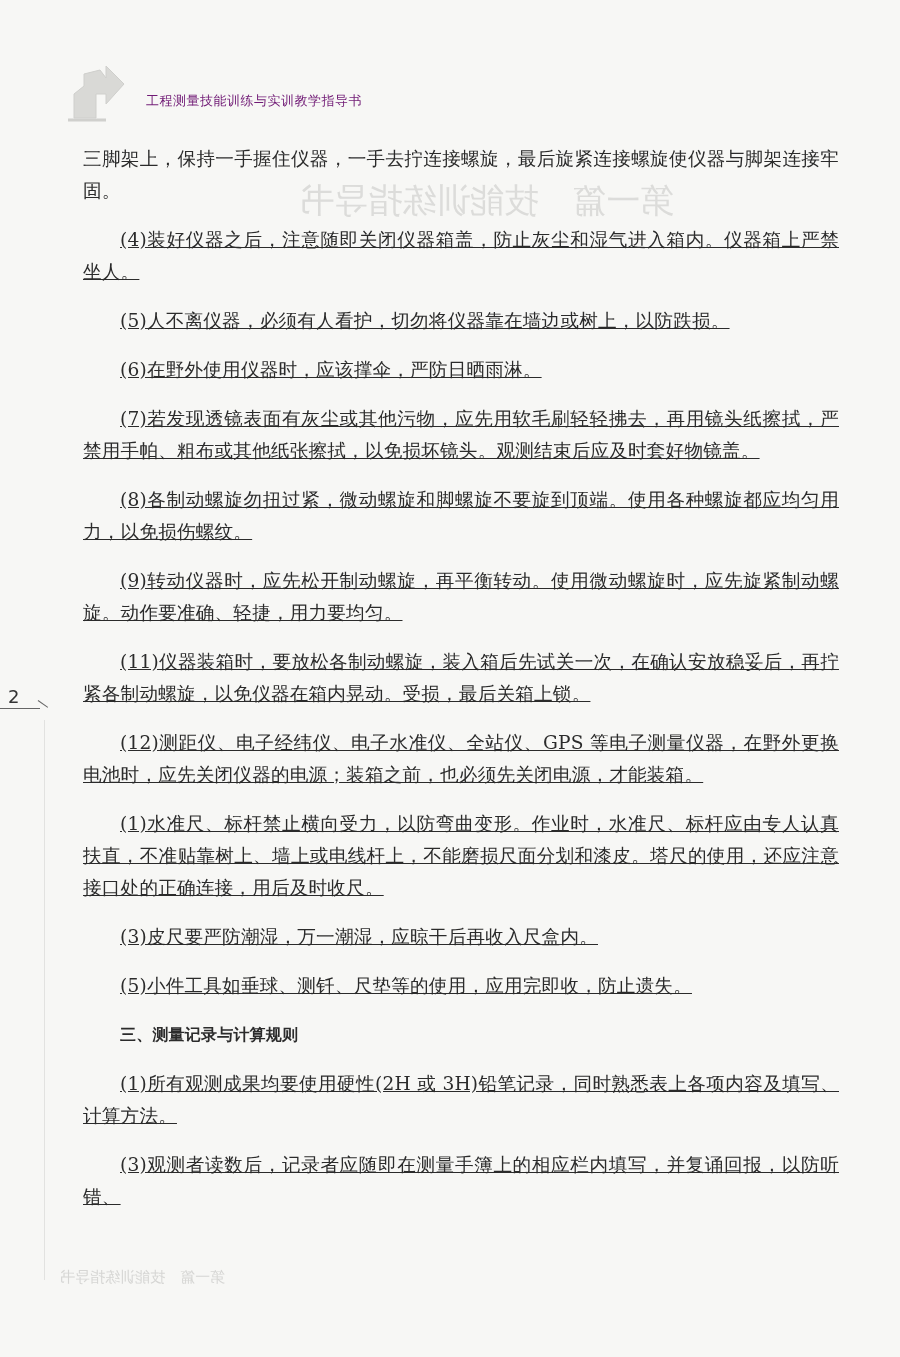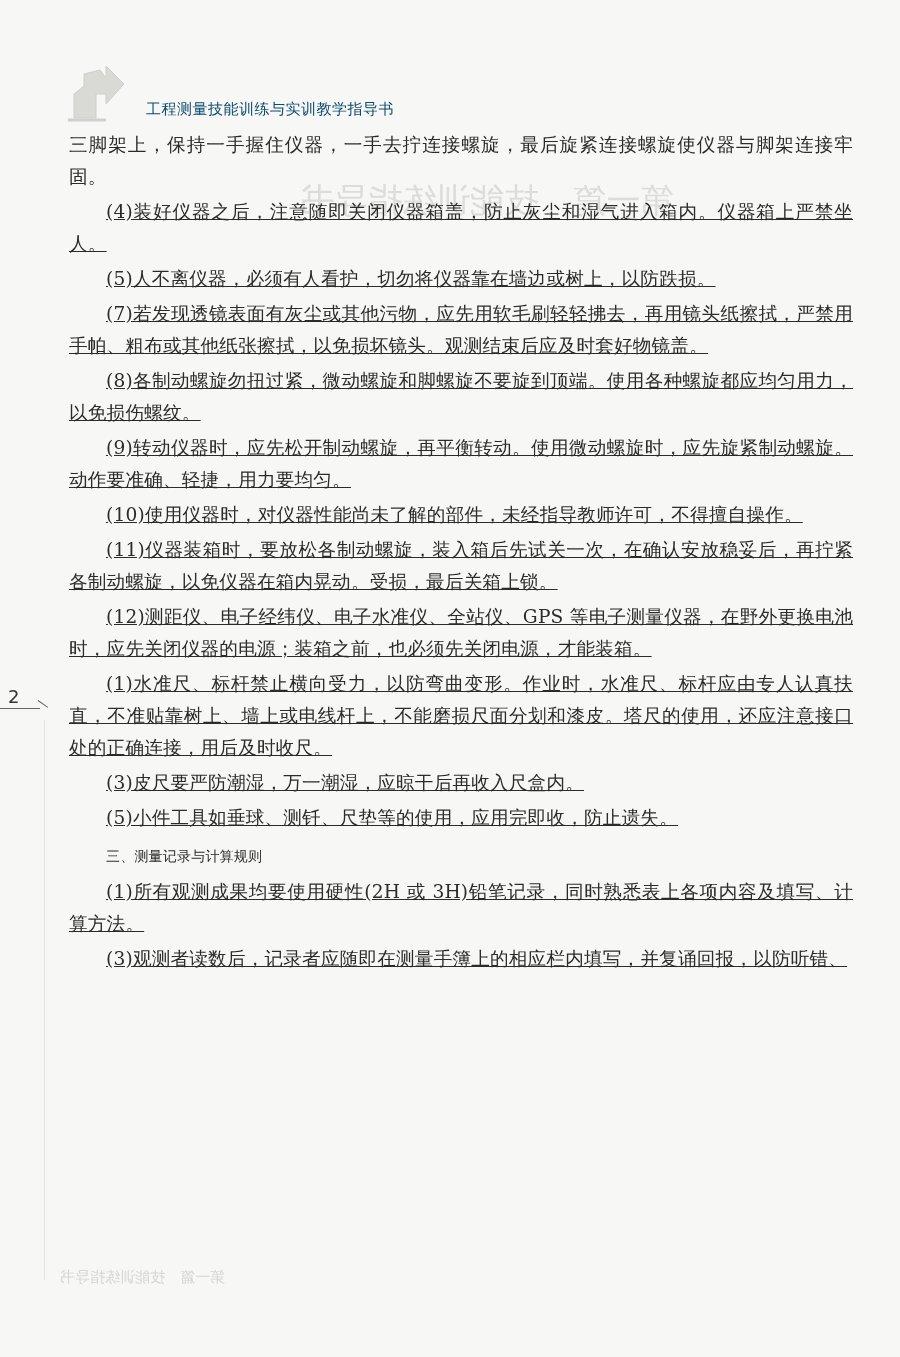--- a/index.html
+++ b/index.html
@@ -8,34 +8,34 @@
       background: #f7f7f5;
       font-family: "DejaVu Serif", "Liberation Serif", serif;
       color: #2b2b2b;
       position: relative;
     }
     .page { position: absolute; left: 0; top: 0; width: 900px; height: 1357px; }
     .logo {
       position: absolute; left: 66px; top: 60px; width: 72px; height: 64px;
     }
     .running-head {
-      position: absolute; left: 146px; top: 100px;
+      position: absolute; left: 146px; top: 92px;
       font-family: "DejaVu Sans", "Liberation Sans", sans-serif;
-      font-size: 15px; color: #0c4a6e; letter-spacing: 0.5px;
+      font-size: 13px; color: #701a75; letter-spacing: 0.5px;
     }
     .body-text {
       position: absolute; left: 66px; top: 126px; width: 790px;
       font-size: 18.6px; line-height: 32px; letter-spacing: 0.2px;
       text-align: justify;
     }
-    .body-text p { margin: 3px; }
+    .body-text p { margin: 17px; }
     .body-text .ind { text-indent: 37px; text-decoration: underline; }
     .body-text .heading {
       font-family: "DejaVu Sans", "Liberation Sans", sans-serif;
-      font-weight: normal; font-size: 14px; text-indent: 37px;
+      font-weight: bold; font-size: 16px; text-indent: 37px;
       margin-top: 6px; margin-bottom: 4px;
     }
     .body-text .sub { text-indent: 37px; }
     .page-num {
       position: absolute; left: 8px; top: 686px;
       font-family: "DejaVu Sans", "Liberation Sans", sans-serif;
       font-size: 18px; color: #333;
     }
     .page-num-rule {
       position: absolute; left: 0; top: 708px; width: 40px; height: 1px; background: #666;
@@ -67,24 +67,24 @@
   <div class="running-head">工程测量技能训练与实训教学指导书</div>
 
   <div class="page-num">2</div>
   <div class="page-num-rule"></div>
   <div class="page-num-tick"></div>
 
   <div class="body-text">
     <p>三脚架上，保持一手握住仪器，一手去拧连接螺旋，最后旋紧连接螺旋使仪器与脚架连接牢固。</p>
     <p class="ind">(4)装好仪器之后，注意随即关闭仪器箱盖，防止灰尘和湿气进入箱内。仪器箱上严禁坐人。</p>
     <p class="ind">(5)人不离仪器，必须有人看护，切勿将仪器靠在墙边或树上，以防跌损。</p>
+    <p class="ind">(6)在野外使用仪器时，应该撑伞，严防日晒雨淋。</p>
     <p class="ind">(7)若发现透镜表面有灰尘或其他污物，应先用软毛刷轻轻拂去，再用镜头纸擦拭，严禁用手帕、粗布或其他纸张擦拭，以免损坏镜头。观测结束后应及时套好物镜盖。</p>
     <p class="ind">(8)各制动螺旋勿扭过紧，微动螺旋和脚螺旋不要旋到顶端。使用各种螺旋都应均匀用力，以免损伤螺纹。</p>
     <p class="ind">(9)转动仪器时，应先松开制动螺旋，再平衡转动。使用微动螺旋时，应先旋紧制动螺旋。动作要准确、轻捷，用力要均匀。</p>
-    <p class="ind">(10)使用仪器时，对仪器性能尚未了解的部件，未经指导教师许可，不得擅自操作。</p>
     <p class="ind">(11)仪器装箱时，要放松各制动螺旋，装入箱后先试关一次，在确认安放稳妥后，再拧紧各制动螺旋，以免仪器在箱内晃动。受损，最后关箱上锁。</p>
     <p class="ind">(12)测距仪、电子经纬仪、电子水准仪、全站仪、GPS 等电子测量仪器，在野外更换电池时，应先关闭仪器的电源；装箱之前，也必须先关闭电源，才能装箱。</p>
     <p class="ind">(1)水准尺、标杆禁止横向受力，以防弯曲变形。作业时，水准尺、标杆应由专人认真扶直，不准贴靠树上、墙上或电线杆上，不能磨损尺面分划和漆皮。塔尺的使用，还应注意接口处的正确连接，用后及时收尺。</p>
     <p class="ind">(3)皮尺要严防潮湿，万一潮湿，应晾干后再收入尺盒内。</p>
     <p class="ind">(5)小件工具如垂球、测钎、尺垫等的使用，应用完即收，防止遗失。</p>
     <p class="heading">三、测量记录与计算规则</p>
     <p class="ind">(1)所有观测成果均要使用硬性(2H 或 3H)铅笔记录，同时熟悉表上各项内容及填写、计算方法。</p>
     <p class="ind">(3)观测者读数后，记录者应随即在测量手簿上的相应栏内填写，并复诵回报，以防听错、</p>
   </div>
 </div>

